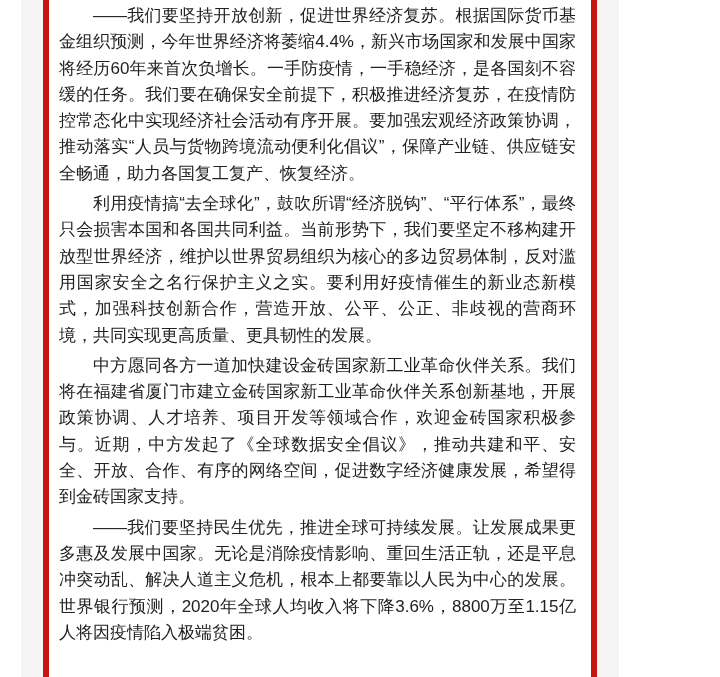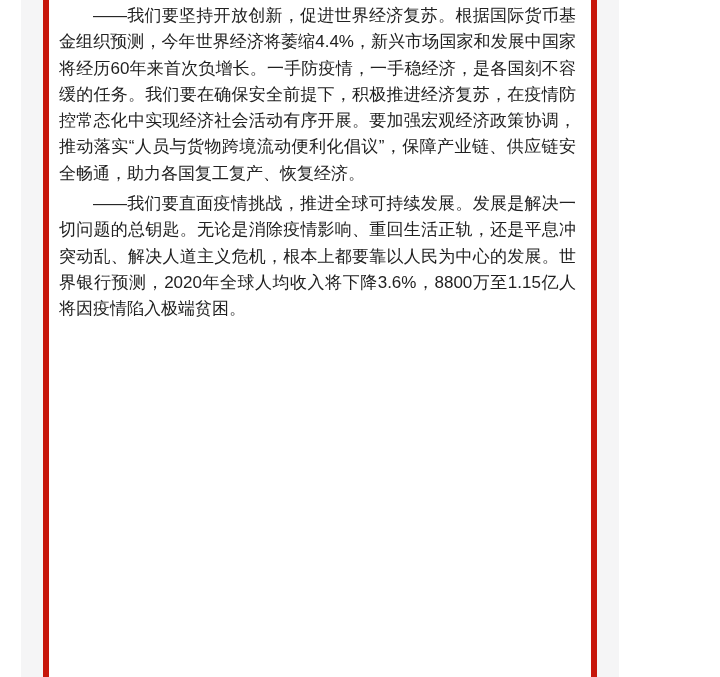--- a/index.html
+++ b/index.html
@@ -52,16 +52,18 @@
     margin-bottom: 0;
   }
 </style>
 </head>
 <body>
 
 <div class="page">
   <div class="quote-band">
     <div class="quote-inner">
       <p>——我们要坚持开放创新，促进世界经济复苏。根据国际货币基金组织预测，今年世界经济将萎缩4.4%，新兴市场国家和发展中国家将经历60年来首次负增长。一手防疫情，一手稳经济，是各国刻不容缓的任务。我们要在确保安全前提下，积极推进经济复苏，在疫情防控常态化中实现经济社会活动有序开展。要加强宏观经济政策协调，推动落实“人员与货物跨境流动便利化倡议”，保障产业链、供应链安全畅通，助力各国复工复产、恢复经济。</p>
-      <p>——我们要直面疫情挑战，推进全球可持续发展。发展是解决一切问题的总钥匙。无论是消除疫情影响、重回生活正轨，还是平息冲突动乱、解决人道主义危机，根本上都要靠以人民为中心的发展。世界银行预测，2020年全球人均收入将下降3.6%，8800万至1.15亿人将因疫情陷入极端贫困。</p>
+      <p>利用疫情搞“去全球化”，鼓吹所谓“经济脱钩”、“平行体系”，最终只会损害本国和各国共同利益。当前形势下，我们要坚定不移构建开放型世界经济，维护以世界贸易组织为核心的多边贸易体制，反对滥用国家安全之名行保护主义之实。要利用好疫情催生的新业态新模式，加强科技创新合作，营造开放、公平、公正、非歧视的营商环境，共同实现更高质量、更具韧性的发展。</p>
+      <p>中方愿同各方一道加快建设金砖国家新工业革命伙伴关系。我们将在福建省厦门市建立金砖国家新工业革命伙伴关系创新基地，开展政策协调、人才培养、项目开发等领域合作，欢迎金砖国家积极参与。近期，中方发起了《全球数据安全倡议》，推动共建和平、安全、开放、合作、有序的网络空间，促进数字经济健康发展，希望得到金砖国家支持。</p>
+      <p>——我们要坚持民生优先，推进全球可持续发展。让发展成果更多惠及发展中国家。无论是消除疫情影响、重回生活正轨，还是平息冲突动乱、解决人道主义危机，根本上都要靠以人民为中心的发展。世界银行预测，2020年全球人均收入将下降3.6%，8800万至1.15亿人将因疫情陷入极端贫困。</p>
     </div>
   </div>
 </div>
 
 </body></html>

